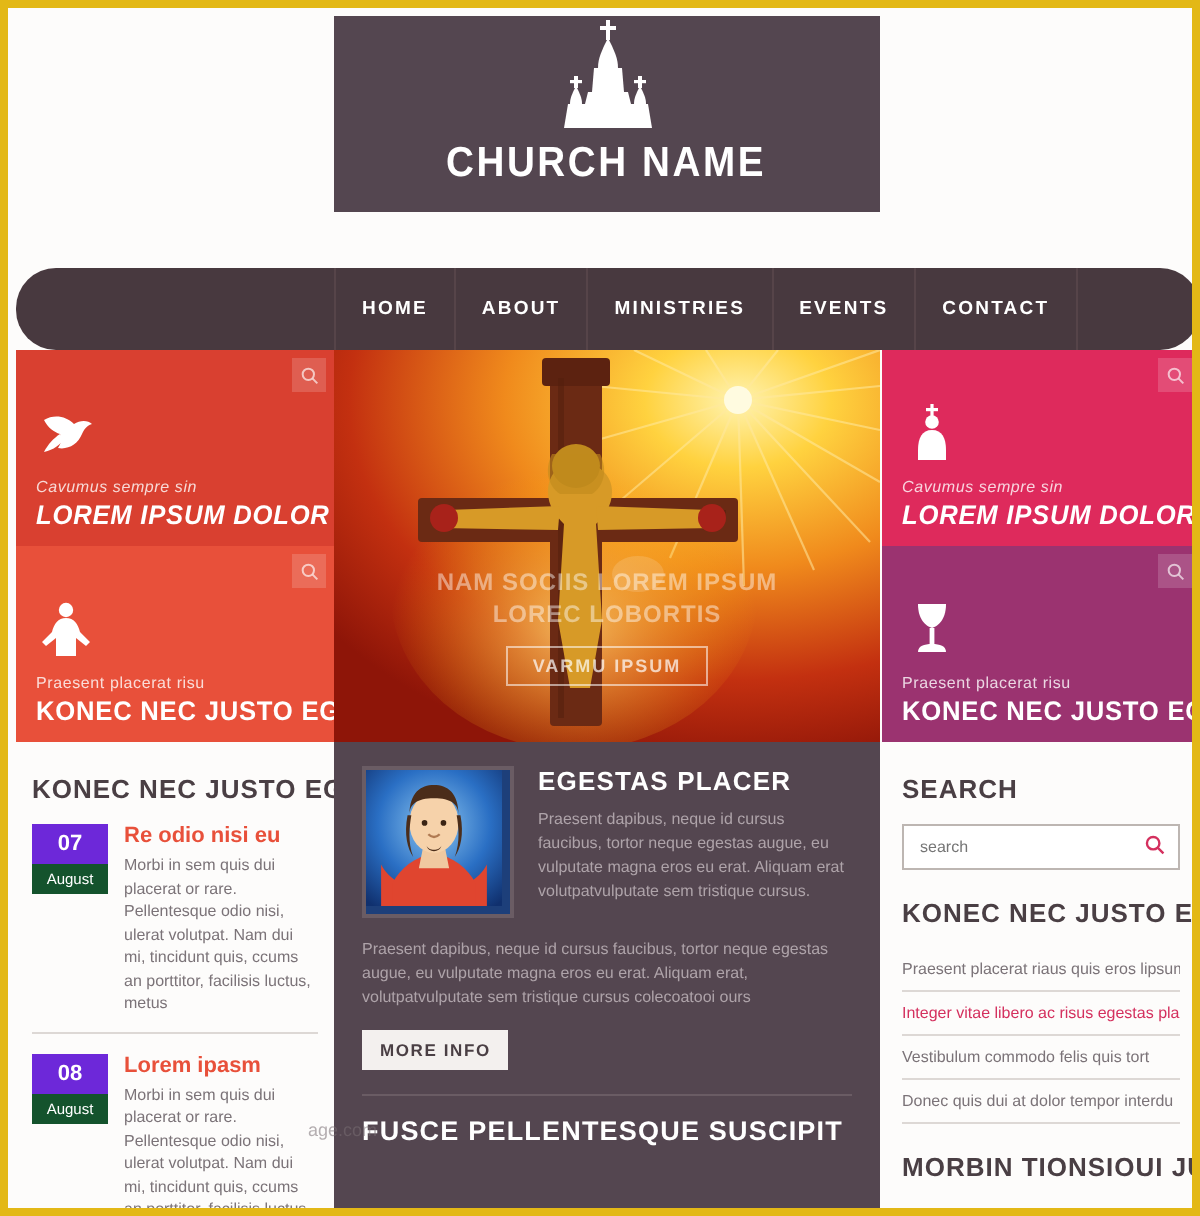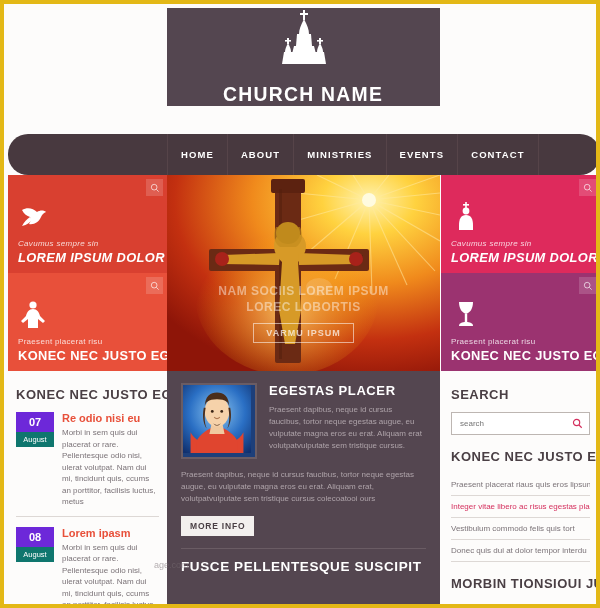--- a/index.html
+++ b/index.html
@@ -20,21 +20,21 @@
   }
   
   .header {
     position: absolute;
     left: 163px; top: 4px;
     width: 273px; height: 98px;
     background: #544650;
     display: flex;
     flex-direction: column;
     align-items: center;
-    justify-content: space-between;
+    justify-content: flex-start;
   }
   .logo-icon { width: 72px; height: 58px; display:block; margin-bottom: 4px; }
   .site-title {
     color: #ffffff;
     font-size: 21px;
     letter-spacing: 1.4px;
     font-weight: bold;
     font-family: "Liberation Sans Narrow","Liberation Sans", sans-serif;
     transform: scaleX(0.92);
   }
@@ -174,21 +174,21 @@
   }
   .post { display: flex; margin-bottom: 8px; }
   .post + .post { border-top: 1px solid #ddd8d5; padding-top: 10px; }
   .datebox { width: 38px; flex: 0 0 38px; margin-right: 8px; }
   .date-day {
     background: #6d28d9; color: #ffffff;
     text-align: center; font-size: 11px; font-weight: bold;
     padding: 4px 0;
   }
   .date-mon {
-    background: #0f766e; color: #ffffff;
+    background: #14532d; color: #ffffff;
     text-align: center; font-size: 7.5px;
     padding: 3px 0;
   }
   .post-body { flex: 1; min-width: 0; }
   .post-title {
     color: #e8503a;
     font-size: 11px;
     font-weight: bold;
     font-family: "Liberation Sans Narrow","Liberation Sans", sans-serif;
     margin-bottom: 3px;

